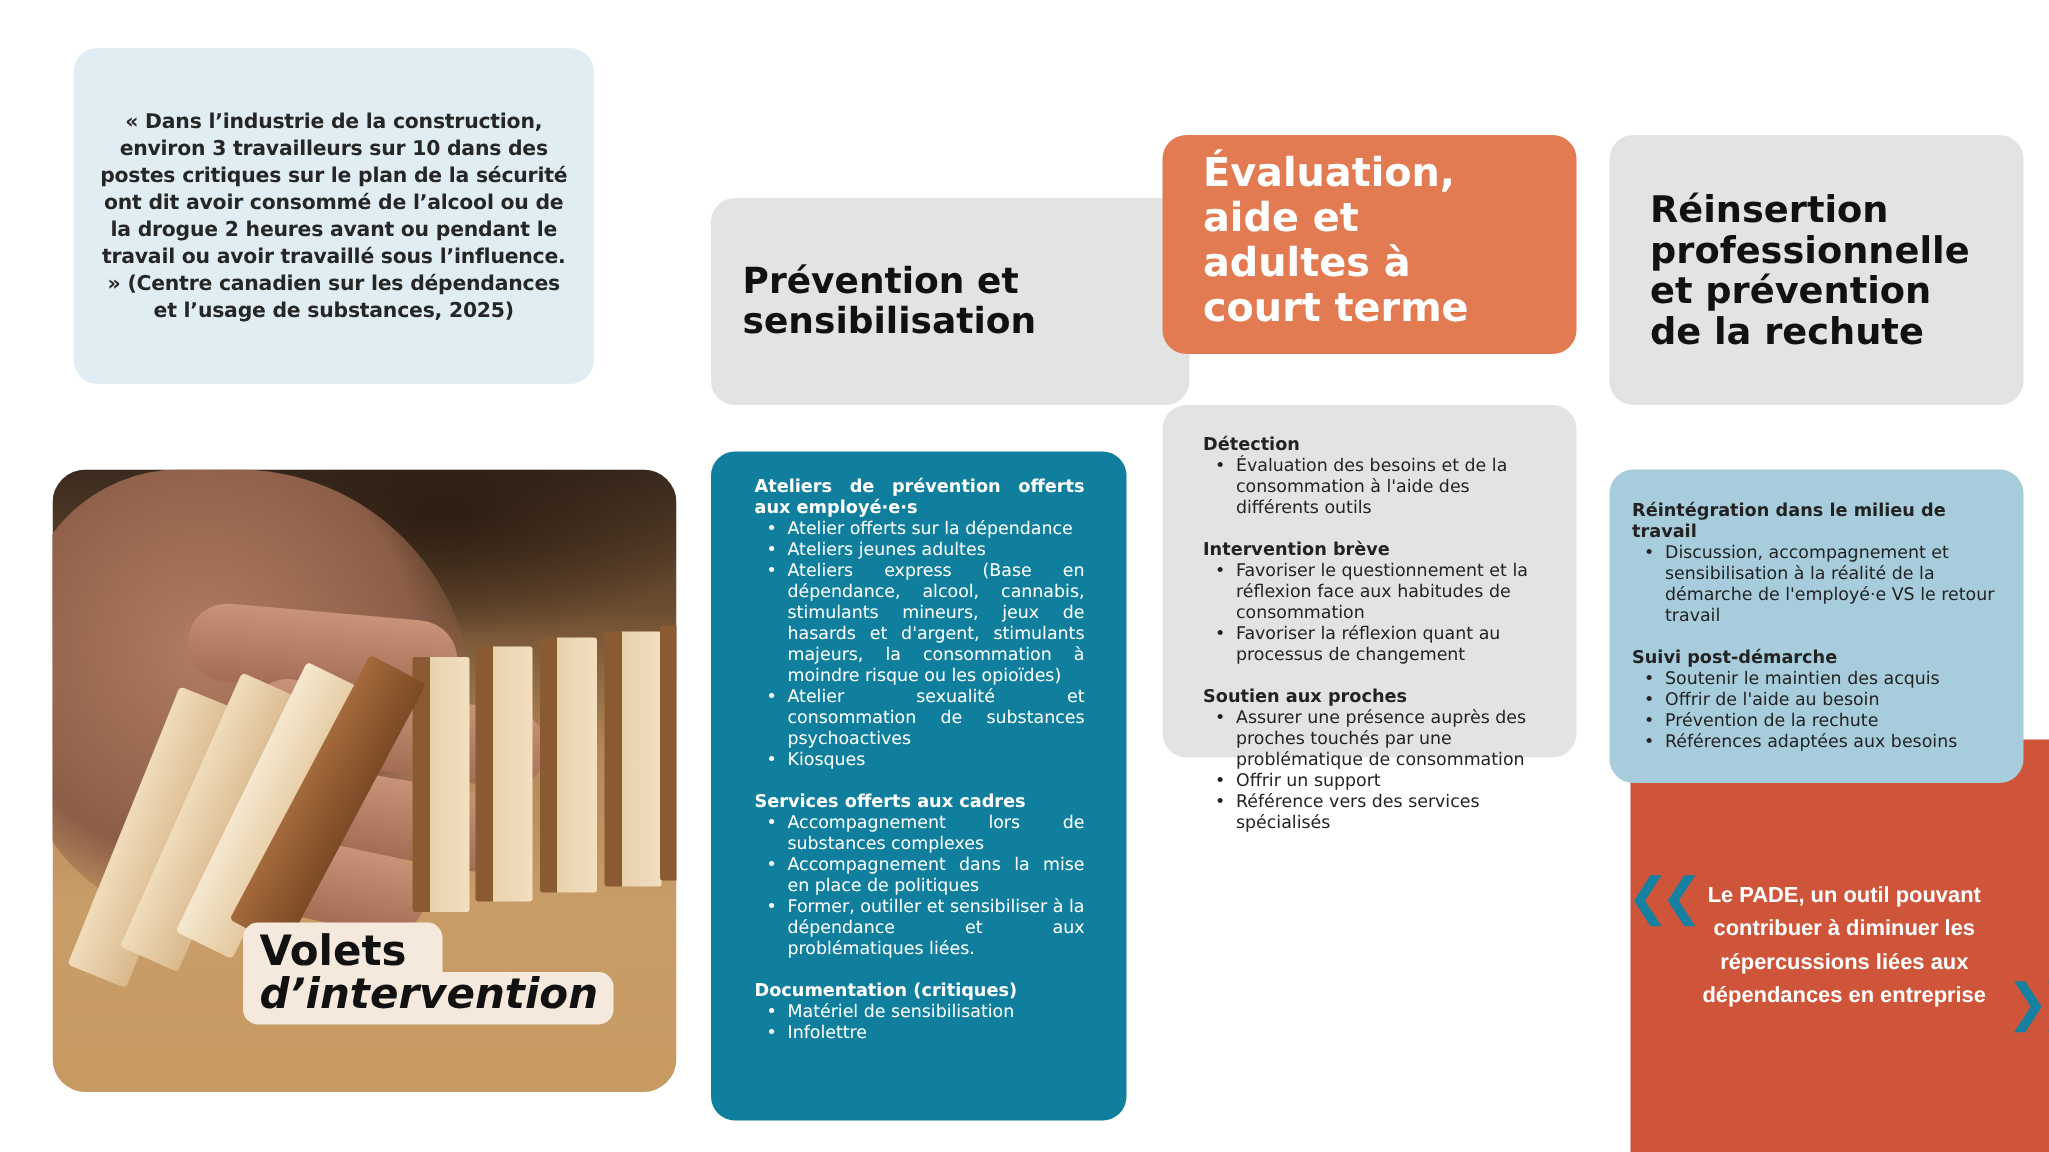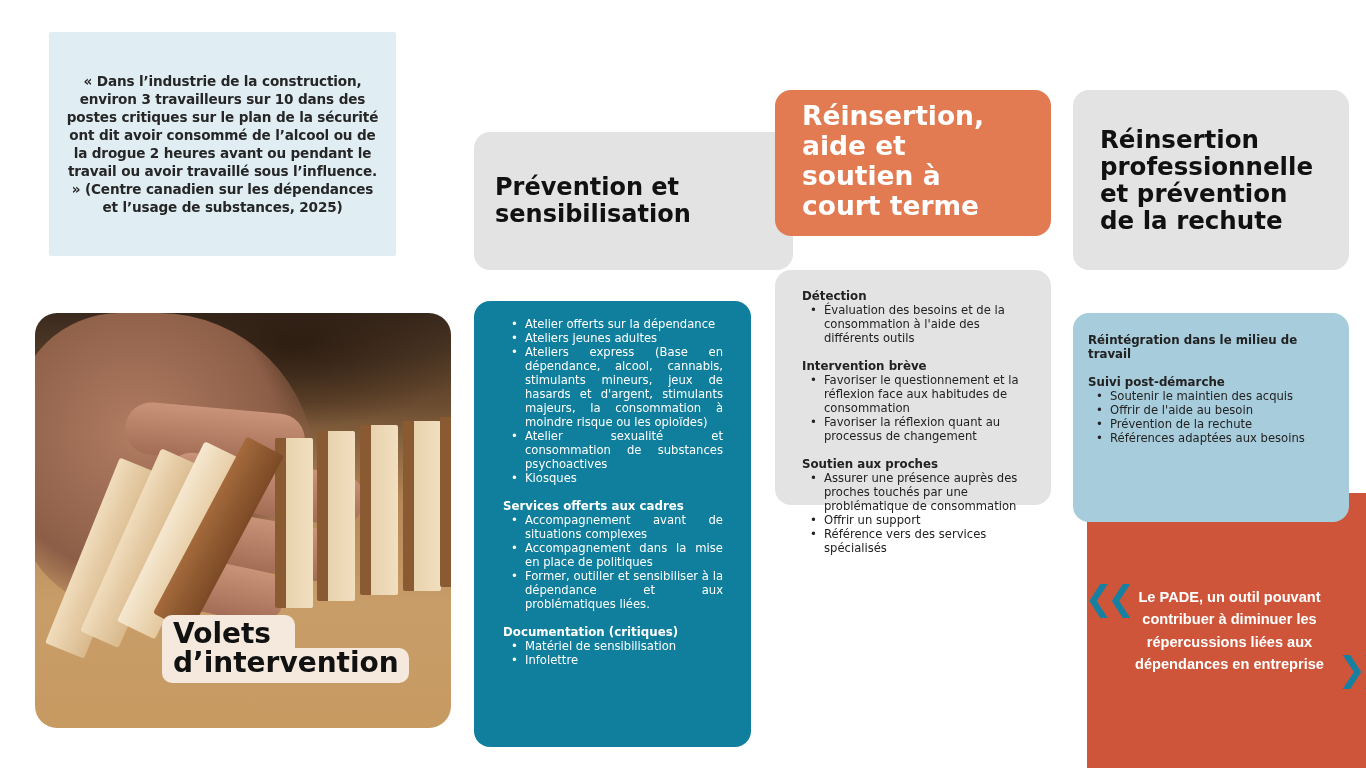--- a/index.html
+++ b/index.html
@@ -1,21 +1,21 @@
 <!DOCTYPE html>
 <html><head>
 <meta charset="utf-8">
 <style>
   * { box-sizing: border-box; margin: 0; padding: 0; }
   html, body { width: 1366px; height: 768px; overflow: hidden; background: #ffffff; }
   body { position: relative; font-family: "DejaVu Sans", "Liberation Sans", sans-serif; color: #1a1a1a; }
 
   .quote-box {
     position: absolute; left: 49px; top: 32px; width: 347px; height: 224px;
-    background: #e0eef4; border-radius: 2px;
+    background: #e0eef4; border-radius: 16px;
     display: flex; align-items: center; justify-content: center; padding: 0 14px;
   }
   .quote-box p {
     font-weight: bold; font-size: 13.6px; line-height: 18.1px; text-align: center; color: #262626;
     letter-spacing: -0.15px;
   }
 
   .photo {
     position: absolute; left: 35px; top: 313px; width: 416px; height: 415px;
     border-radius: 22px; overflow: hidden;
@@ -43,21 +43,21 @@
     border-radius: 3px; transform-origin: bottom left;
   }
   .photo-label {
     position: absolute; left: 162px; top: 615px;
     font-weight: bold; font-size: 28px; line-height: 29px; color: #111;
   }
   .photo-label .l1 {
     display: inline-block; background: #f4e9dc; padding: 4px 24px 0 11px; border-radius: 10px 10px 0 0;
   }
   .photo-label .l2 {
-    display: block; background: #f4e9dc; padding: 0 10px 6px 11px; border-radius: 0 10px 10px 10px;
+    display: block; background: #f4e9dc; padding: 0 10px 6px 11px; border-radius: 0 10px 10px 10px; font-style: italic;
   }
 
   .col-head {
     position: absolute; border-radius: 16px; display: flex; align-items: center; padding-left: 21px;
     font-weight: bold; color: #111;
   }
   .head-prev { left: 474px; top: 132px; width: 319px; height: 138px; background: #e3e3e3; font-size: 24px; line-height: 27px; }
   .head-eval { left: 775px; top: 90px; width: 276px; height: 146px; background: #e27a52; color: #fff; font-size: 26.5px; line-height: 30px; padding-left: 27px; align-items: flex-start; padding-top: 11px; }
   .head-rein { left: 1073px; top: 90px; width: 276px; height: 180px; background: #e3e3e3; font-size: 24.5px; line-height: 27px; padding-left: 27px; }
 
@@ -110,40 +110,41 @@
 </div>
 <div class="photo-label">
   <span class="l1">Volets</span>
   <span class="l2">d’intervention</span>
 </div>
 
 <div class="col-head head-prev">
   <span style="max-width:215px;">Prévention et sensibilisation</span>
 </div>
 <div class="col-head head-eval">
-  <span style="max-width:200px;">Réinsertion, aide et soutien à court terme</span>
+  <span style="max-width:200px;">Évaluation, aide et adultes à court terme</span>
 </div>
 <div class="col-head head-rein">
   <span style="max-width:230px;">Réinsertion professionnelle et prévention de la rechute</span>
 </div>
 
 <div class="panel panel-prev">
   <div class="sec">
+    <h4>Ateliers de prévention offerts aux employé·e·s</h4>
     <ul>
       <li>Atelier offerts sur la dépendance</li>
       <li>Ateliers jeunes adultes</li>
       <li>Ateliers express (Base en dépendance, alcool, cannabis, stimulants mineurs, jeux de hasards et d'argent, stimulants majeurs, la consommation à moindre risque ou les opioïdes)</li>
       <li>Atelier sexualité et consommation de substances psychoactives</li>
       <li>Kiosques</li>
     </ul>
   </div>
   <div class="sec">
     <h4>Services offerts aux cadres</h4>
     <ul>
-      <li>Accompagnement avant de situations complexes</li>
+      <li>Accompagnement lors de substances complexes</li>
       <li>Accompagnement dans la mise en place de politiques</li>
       <li>Former, outiller et sensibiliser à la dépendance et aux problématiques liées.</li>
     </ul>
   </div>
   <div class="sec">
     <h4>Documentation (critiques)</h4>
     <ul>
       <li>Matériel de sensibilisation</li>
       <li>Infolettre</li>
     </ul>
@@ -170,20 +171,23 @@
       <li>Assurer une présence auprès des proches touchés par une problématique de consommation</li>
       <li>Offrir un support</li>
       <li>Référence vers des services spécialisés</li>
     </ul>
   </div>
 </div>
 
 <div class="panel panel-rein">
   <div class="sec">
     <h4>Réintégration dans le milieu de travail</h4>
+    <ul>
+      <li>Discussion, accompagnement et sensibilisation à la réalité de la démarche de l'employé·e VS le retour travail</li>
+    </ul>
   </div>
   <div class="sec">
     <h4>Suivi post-démarche</h4>
     <ul>
       <li>Soutenir le maintien des acquis</li>
       <li>Offrir de l'aide au besoin</li>
       <li>Prévention de la rechute</li>
       <li>Références adaptées aux besoins</li>
     </ul>
   </div>

